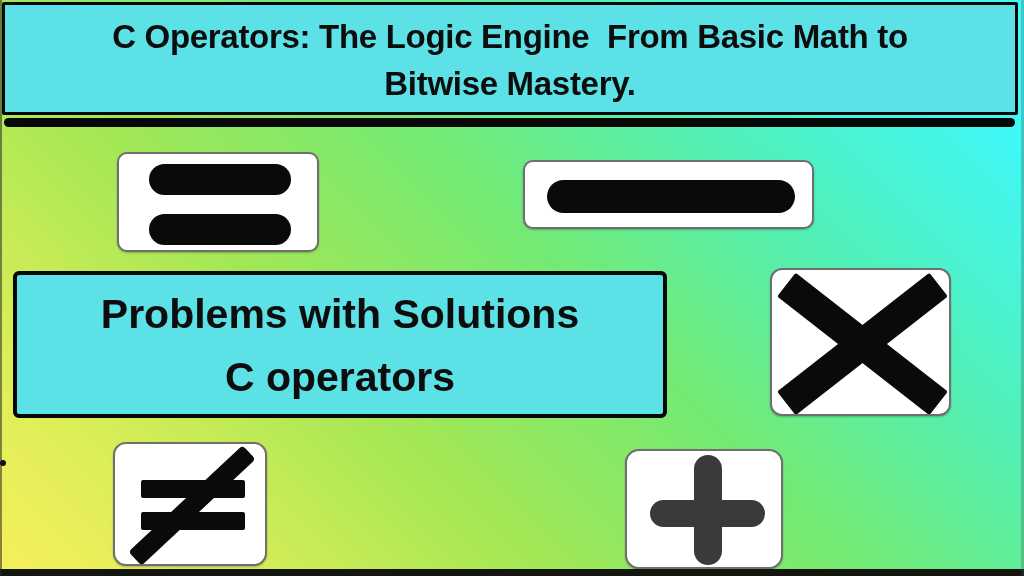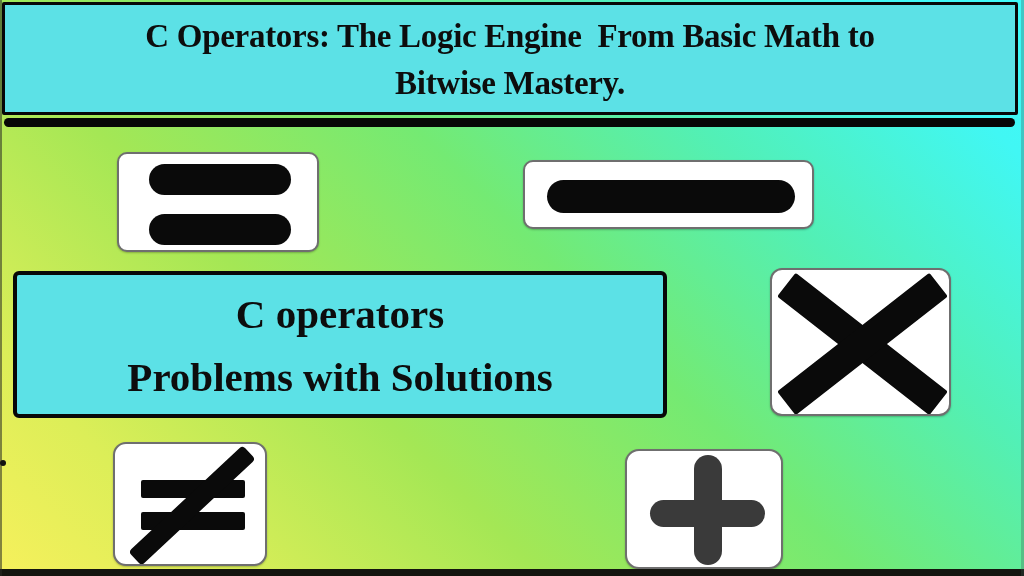--- a/index.html
+++ b/index.html
@@ -2,21 +2,21 @@
 <html><head>
 <meta charset="utf-8">
 <style>
   html, body { margin: 0; padding: 0; background: #ffffff; }
   * { box-sizing: border-box; }
   #stage {
     position: relative;
     width: 1024px;
     height: 576px;
     overflow: hidden;
-    font-family: Liberation Serif, serif;
+    font-family: Liberation Sans, sans-serif;
     background: linear-gradient(45deg,
       #f6f05c 0%,
       #dcee58 14%,
       #a4e755 34%,
       #74ea73 54%,
       #52f0b6 72%,
       #41f7f4 90%,
       #3ffaf8 100%);
   }
 
@@ -150,22 +150,22 @@
   </div>
 
   <div class="card" id="times-card">
     <div>
       <div class="bar b1"></div>
       <div class="bar b2"></div>
     </div>
   </div>
 
   <div class="topic-box">
+    <div class="topic-line">Problems with Solutions</div>
     <div class="topic-line">C operators</div>
-    <div class="topic-line">Problems with Solutions</div>
   </div>
 
   <div class="card" id="neq-card">
     <div>
       <div class="bar b1"></div>
       <div class="bar b2"></div>
       <div class="bar slash"></div>
     </div>
   </div>
 

